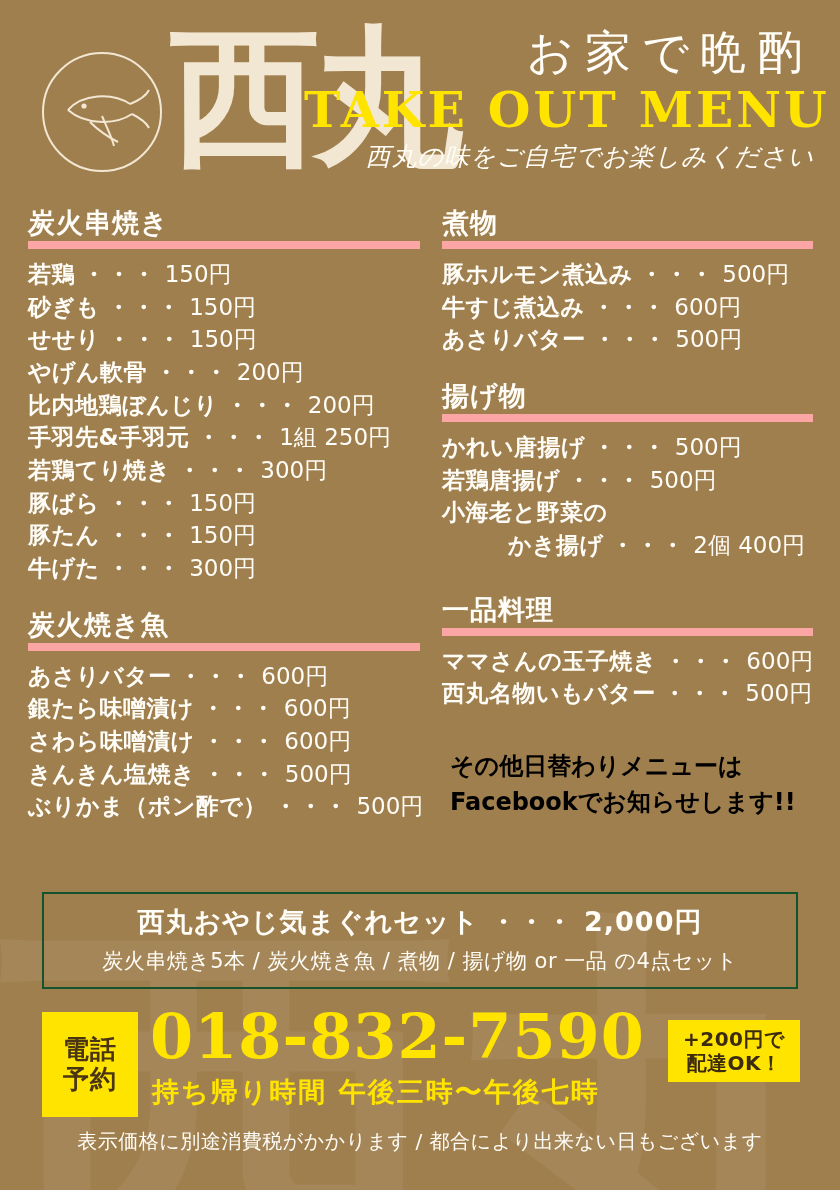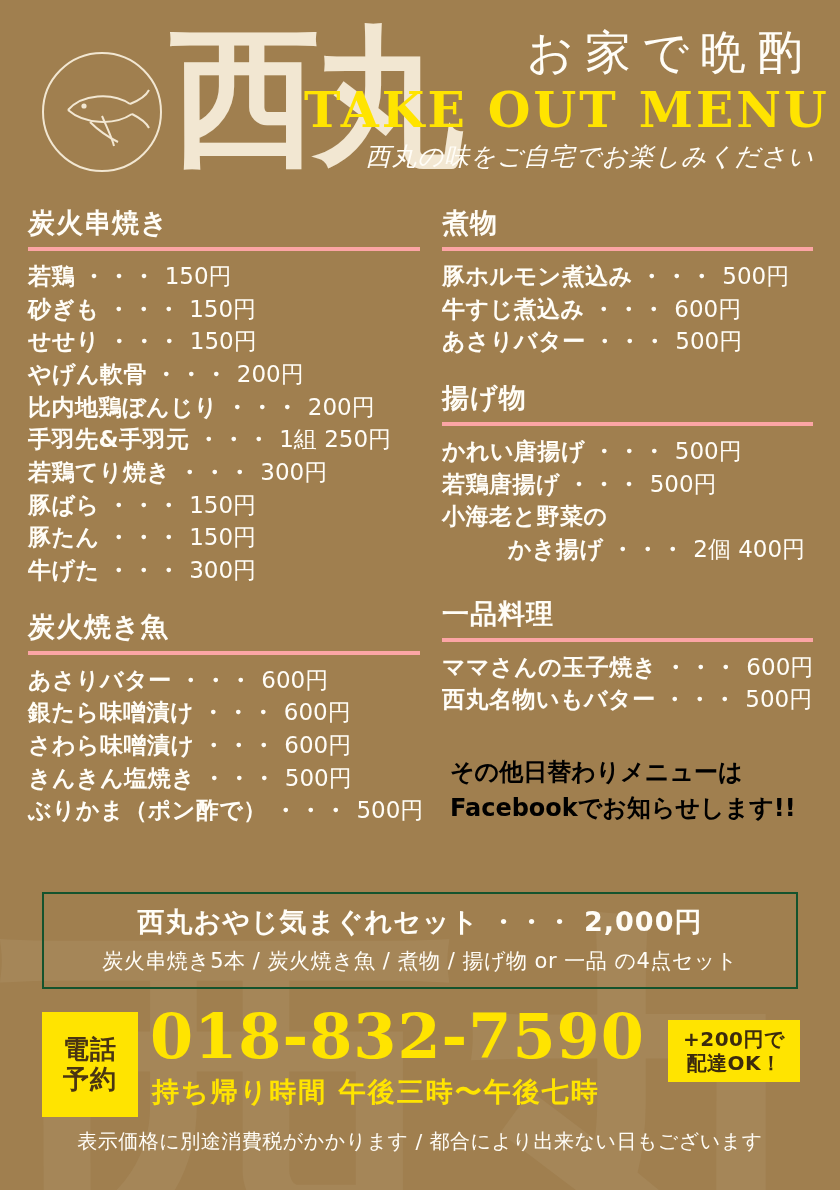--- a/index.html
+++ b/index.html
@@ -93,23 +93,22 @@
     gap: 22px;
   }
   .col { width: 50%; }
 
   .sec { margin-bottom: 22px; }
   .sec-title {
     font-size: 27px;
     font-weight: bold;
     color: #fffdf7;
     letter-spacing: 1px;
-    padding-bottom: 6px;
     margin-bottom: 9px;
-    border-bottom: 4px solid #fca5a5;
+    border-bottom: 8px solid #fca5a5;
     display: block;
   }
   .item {
     font-size: 23px;
     color: #fffdf7;
     line-height: 1.42;
     white-space: nowrap;
   }
   .item .nm { font-weight: bold; letter-spacing: 0.5px; }
   .item .dots { letter-spacing: 2px; font-weight: bold; }

